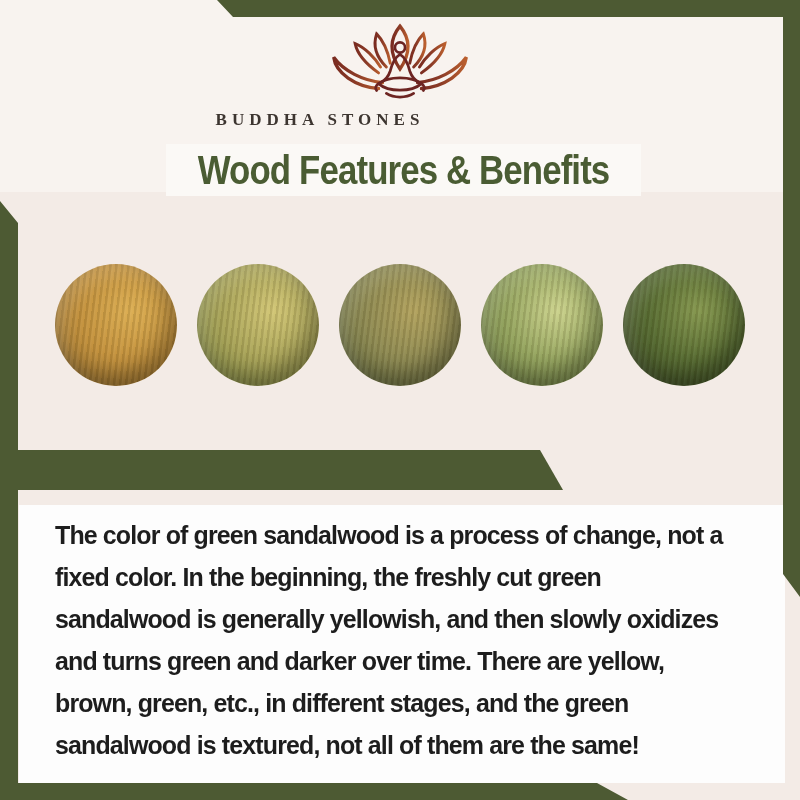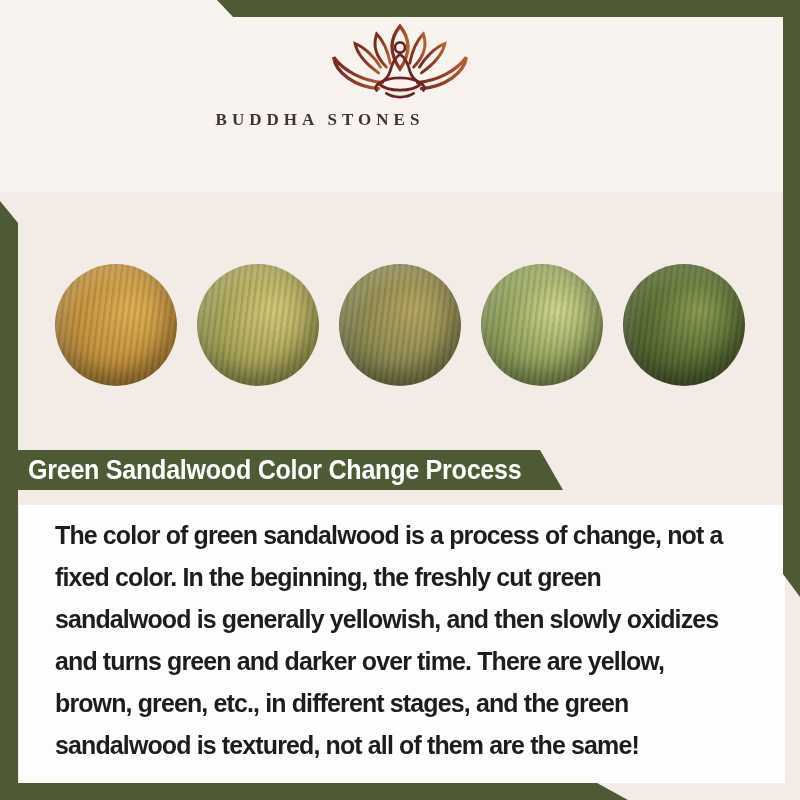--- a/index.html
+++ b/index.html
@@ -48,20 +48,23 @@
 </style>
 </head>
 <body>
 
 <div class="canvas">
 
   <div class="header-zone"></div>
 
   <div class="panel"></div>
 
+  <div class="title-band">
+    <span class="title-text">Wood Features &amp; Benefits</span>
+  </div>
 
   <svg class="logo" width="156" height="94" viewBox="0 0 160 96">
     <defs>
       <linearGradient id="lg" x1="0" y1="0" x2="1" y2="0">
         <stop offset="0" stop-color="#7a2b20"></stop>
         <stop offset="0.45" stop-color="#8a3a26"></stop>
         <stop offset="1" stop-color="#bb5f2e"></stop>
       </linearGradient>
     </defs>
     <g fill="none" stroke="url(#lg)" stroke-width="3" stroke-linecap="round">
@@ -97,23 +100,20 @@
       <div class="bead" style="left: 481px; top: 264px; background: repeating-linear-gradient(97deg, rgba(40, 30, 5, 0.12) 0px, rgba(40, 30, 5, 0.12) 2px, rgba(255, 255, 255, 0.05) 3px, rgba(255, 255, 255, 0) 6px), radial-gradient(circle at 62% 38%, rgb(204, 211, 141) 0%, rgb(148, 164, 94) 48%, rgb(98, 116, 60) 95%); box-shadow: rgba(0, 0, 0, 0.28) -8px -12px 20px inset, rgba(255, 255, 255, 0.15) 8px 10px 16px inset;"></div>
       <div class="bead" style="left: 623px; top: 264px; background: repeating-linear-gradient(97deg, rgba(40, 30, 5, 0.12) 0px, rgba(40, 30, 5, 0.12) 2px, rgba(255, 255, 255, 0.05) 3px, rgba(255, 255, 255, 0) 6px), radial-gradient(circle at 62% 38%, rgb(134, 152, 79) 0%, rgb(86, 107, 49) 48%, rgb(54, 69, 33) 95%); box-shadow: rgba(0, 0, 0, 0.28) -8px -12px 20px inset, rgba(255, 255, 255, 0.15) 8px 10px 16px inset;"></div>
     </div>
 
   <svg class="ribbons" width="800" height="800" viewBox="0 0 800 800">
     <polygon points="217,0 800,0 800,597 783,574 783,17 233,17" fill="#4d5a33"></polygon>
     <polygon points="0,201 18,223 18,783 597,783 628,800 0,800" fill="#4d5a33"></polygon>
     <polygon points="18,450 540,450 563,490 18,490" fill="#4d5a33"></polygon>
   </svg>
 
-  <div class="banner-label">
-    <span class="banner-text">Green Sandalwood Color Change Process</span>
-  </div>
 
   <div class="body-text">
       <div class="body-line">The color of green sandalwood is a process of change, not a</div>
       <div class="body-line">fixed color. In the beginning, the freshly cut green</div>
       <div class="body-line">sandalwood is generally yellowish, and then slowly oxidizes</div>
       <div class="body-line">and turns green and darker over time. There are yellow,</div>
       <div class="body-line">brown, green, etc., in different stages, and the green</div>
       <div class="body-line">sandalwood is textured, not all of them are the same!</div>
     </div>
 

